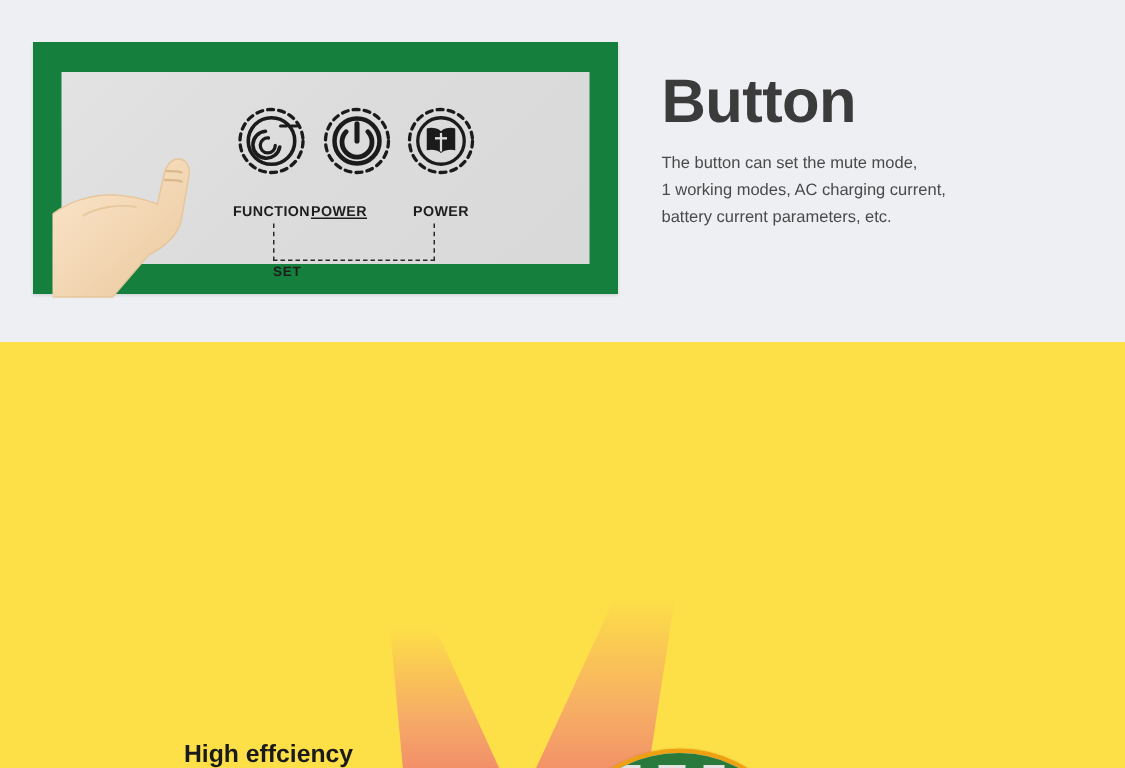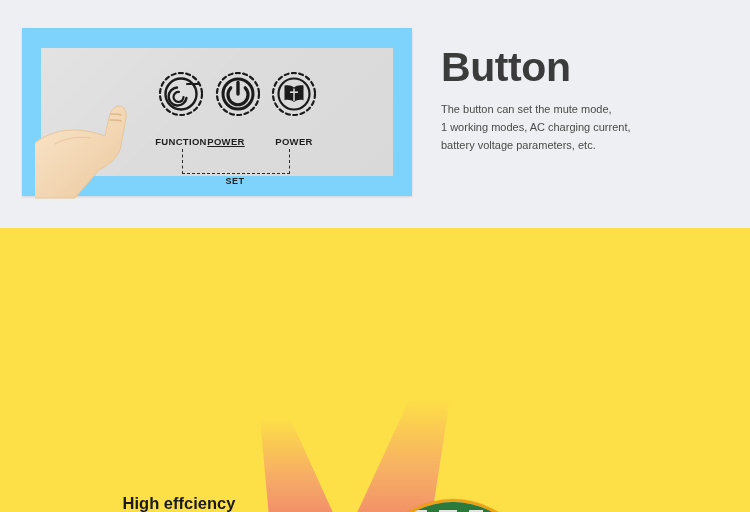--- a/index.html
+++ b/index.html
@@ -8,21 +8,21 @@
     background:#ffffff;
     font-family:"Liberation Sans", sans-serif;
   }
   
   #top-section{
     position:absolute;left:0;top:0;width:750px;height:228px;
     background:#edeff2;
   }
   #button-frame{
     position:absolute;left:22px;top:28px;width:390px;height:168px;
-    background:#7dd3fc;
+    background:#15803d;
     box-shadow:0 1px 2px rgba(0,0,0,.12);
   }
   #button-panel{
     position:absolute;left:19px;top:20px;right:19px;bottom:20px;
     background:linear-gradient(135deg,#e3e3e3 0%,#dcdcdc 45%,#d9d9d9 100%);
   }
   
   #icon-row{
     position:absolute;left:0;right:0;top:22px;height:50px;
   }
@@ -46,21 +46,21 @@
   #label-page{left:218px;}
 
   
   #set-bracket{
     position:absolute;left:141px;top:101px;width:106px;height:24px;
     border-left:1.6px dashed #2b2b2b;
     border-right:1.6px dashed #2b2b2b;
     border-bottom:1.6px dashed #2b2b2b;
   }
   #set-label{
-    position:absolute;left:141px;top:128px;width:106px;text-align:center;
+    position:absolute;left:141px;top:128px;width:106px;text-align:left;
     font-size:9px;font-weight:bold;color:#1d1d1d;letter-spacing:.5px;
   }
 
   
   #hand{
     position:absolute;left:-6px;top:32px;width:130px;height:120px;
   }
   #hand svg{display:block;}
 
   
@@ -166,21 +166,21 @@
         </svg>
       </div>
 
     </div>
   </div>
 
   <div id="top-text">
     <h1 id="heading">Button</h1>
     <div class="desc-line">The button can set the mute mode,</div>
     <div class="desc-line">1 working modes, AC charging current,</div>
-    <div class="desc-line">battery voltage parameters, etc.</div>
+    <div class="desc-line">battery current parameters, etc.</div>
   </div>
 </div>
 
 <div id="bottom-section">
 
   <div class="glow" id="glow-left">
     <svg viewBox="0 0 200 110" preserveAspectRatio="none">
       <defs>
         <linearGradient id="gl" x1="0" y1="0" x2="0" y2="1">
           <stop offset="0%" stop-color="#f27a7a" stop-opacity="0"></stop>

